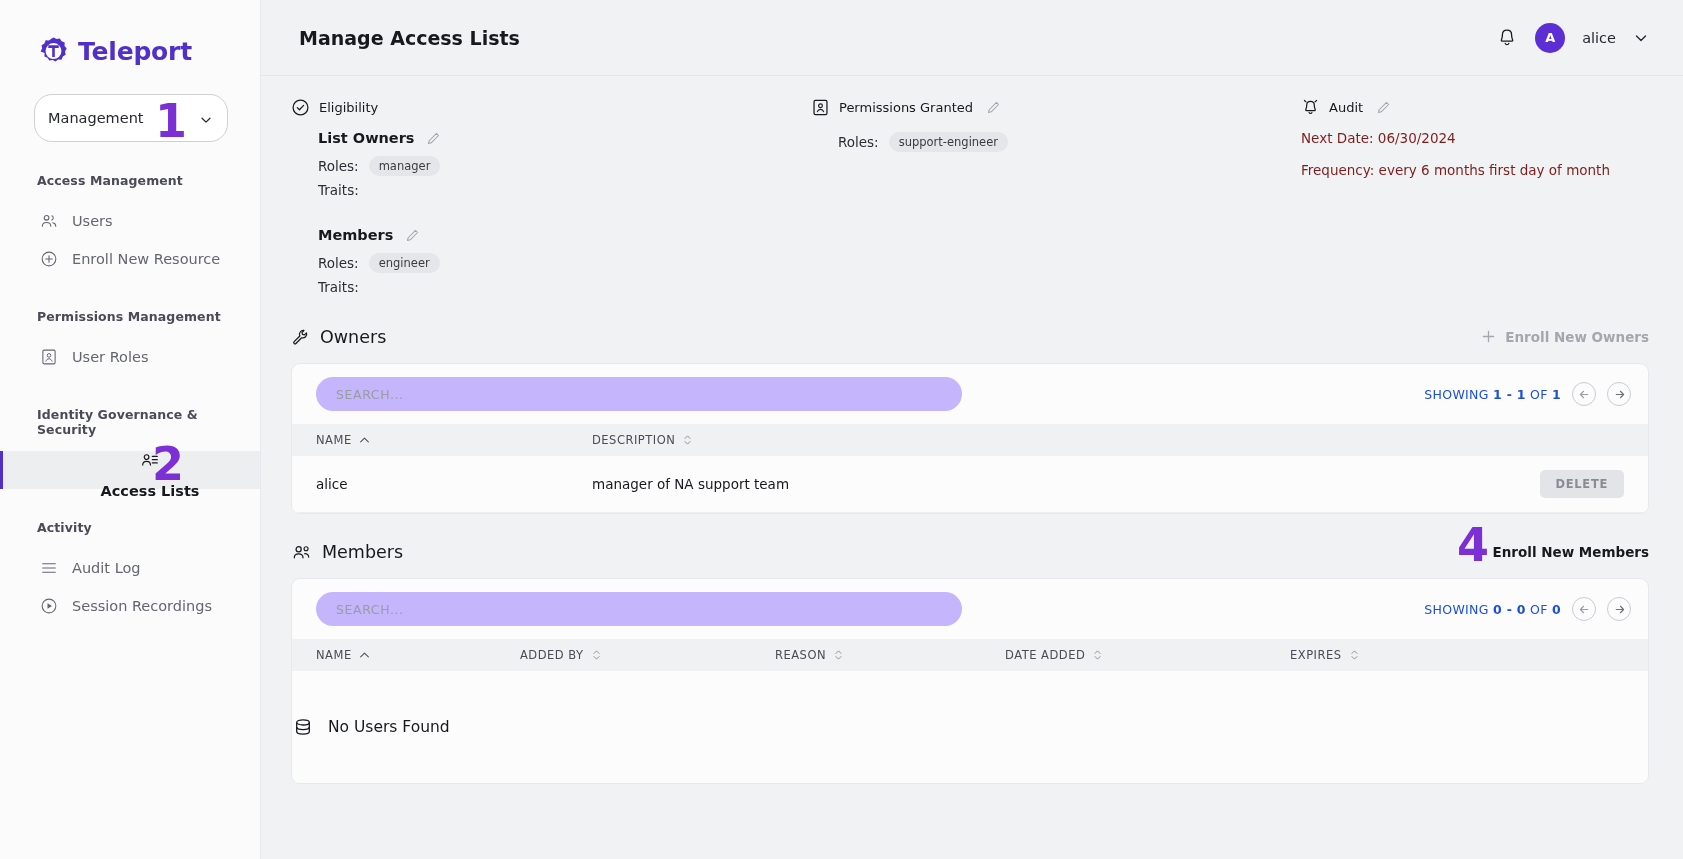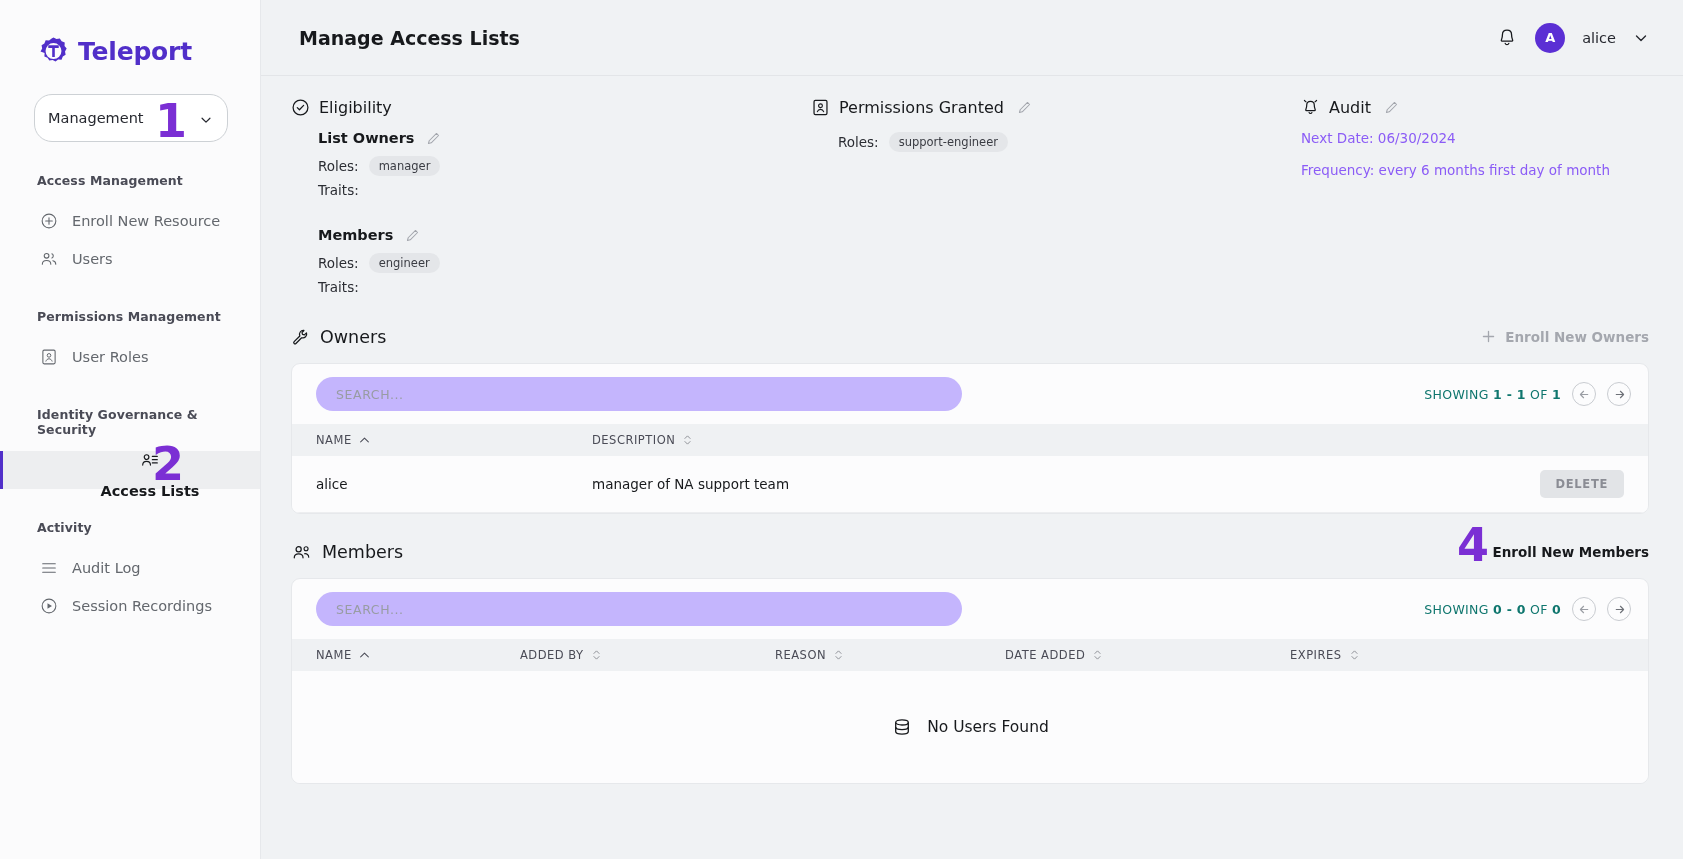--- a/index.html
+++ b/index.html
@@ -107,37 +107,37 @@
 
   .content { flex: 1; overflow: hidden; padding: 0 34px 0 30px; }
 
   
   .info-row { display: flex; padding-top: 22px; }
   .info-col-1 { width: 520px; }
   .info-col-2 { width: 490px; }
   .info-col-3 { flex: 1; }
   .card-head {
     display: flex; align-items: center; gap: 9px;
-    font-size: 16px; color: #17191C; margin-bottom: 13px;
+    font-size: 13px; color: #17191C; margin-bottom: 13px;
   }
   .card-head .pencil { margin-left: 4px; cursor: pointer; }
   .sub-block { padding-left: 27px; }
   .sub-block-title {
     font-size: 14.5px; font-weight: 700; color: #17191C;
     display: flex; align-items: center; gap: 12px; margin-bottom: 8px;
   }
   .kv { font-size: 13.5px; color: #2B2D33; display: flex; align-items: center; gap: 10px; height: 24px; }
   .kv-label { color: #2B2D33; }
   .pill {
     background: #E4E6E9; color: #3A3C43;
     border-radius: 30px; font-size: 11.5px;
     padding: 4px 10px; line-height: 1.1;
   }
   .info-sub-2 { margin-top: 25px; }
-  .audit-line { font-size: 13.5px; color: #8b5cf6; padding-left: 0; margin-bottom: 16px; }
+  .audit-line { font-size: 13.5px; color: #7f1d1d; padding-left: 0; margin-bottom: 16px; }
 
   
   .section { margin-top: 18px; }
   .section-bar {
     display: flex; align-items: center;
     height: 40px; position: relative;
   }
   .section-title {
     display: flex; align-items: center; gap: 10px;
     font-size: 17.5px; color: #17191C;
@@ -162,21 +162,21 @@
     padding: 13px 17px 13px 24px;
   }
   .search-box {
     width: 646px; height: 34px;
     background: #c4b5fd; border: none; border-radius: 30px;
     padding: 0 20px; font-size: 12.5px; color: #5E6168;
     font-family: inherit; letter-spacing: 0.4px;
   }
   .search-box::placeholder { color: #989CA3; letter-spacing: 0.6px; }
   .pager { margin-left: auto; display: flex; align-items: center; gap: 11px; }
-  .pager-text { font-size: 12.5px; color: #0f766e; letter-spacing: 0.3px; }
+  .pager-text { font-size: 12.5px; color: #1d4ed8; letter-spacing: 0.3px; }
   .pager-text b { font-weight: 700; }
   .pg-btn {
     width: 24px; height: 24px; border-radius: 50%;
     border: 1px solid #C9CCD1; background: transparent;
     display: flex; align-items: center; justify-content: center;
     cursor: pointer; padding: 0;
   }
   table { width: 100%; border-collapse: collapse; }
   thead tr { background: #EFF1F3; }
   th {
@@ -191,21 +191,21 @@
     background: #FCFCFD;
   }
   .cell-pad-1 { padding-left: 24px; }
   .btn-row-delete {
     background: #E2E4E7; color: #8A8C94;
     border: none; border-radius: 5px;
     font-size: 11.5px; font-weight: 700; letter-spacing: 0.7px;
     padding: 7px 16px; cursor: pointer; font-family: inherit;
   }
   .empty-state {
-    display: flex; align-items: center; justify-content: center;
+    display: flex; align-items: center; 
     gap: 14px; height: 112px; background: #FCFCFD;
     font-size: 15.5px; color: #17191C;
   }
 </style>
 </head>
 <body>
 
 <div class="app">
 
   <aside class="sidebar">
@@ -222,32 +222,32 @@
     <div class="cluster-select">
       <span class="cluster-label">Management</span>
       <svg class="cluster-chevron" width="14" height="14" viewBox="0 0 16 16" fill="none">
         <path d="M3.5 6L8 10.5 12.5 6" stroke="#26282F" stroke-width="1.4" stroke-linecap="round" stroke-linejoin="round"></path>
       </svg>
     </div>
 
     <div class="nav-section-title">Access Management</div>
     <div class="nav-item">
       <svg class="ico" viewBox="0 0 20 20" fill="none">
-        <circle cx="10" cy="10" r="7.6" stroke="#63676D" stroke-width="1.2"></circle>
-        <path d="M10 6.3v7.4M6.3 10h7.4" stroke="#63676D" stroke-width="1.2" stroke-linecap="round"></path>
-      </svg>
-      <span>Enroll New Resource</span>
-    </div>
-    <div class="nav-item">
-      <svg class="ico" viewBox="0 0 20 20" fill="none">
         <circle cx="7.3" cy="6.4" r="2.6" stroke="#63676D" stroke-width="1.2"></circle>
         <path d="M2.6 15.8c0-2.6 2.1-4.2 4.7-4.2s4.7 1.6 4.7 4.2" stroke="#63676D" stroke-width="1.2" stroke-linecap="round"></path>
         <path d="M13.2 4.3a2.5 2.5 0 010 4.6M14.3 11.9c1.9.4 3.2 1.8 3.2 3.9" stroke="#63676D" stroke-width="1.2" stroke-linecap="round"></path>
       </svg>
       <span>Users</span>
+    </div>
+    <div class="nav-item">
+      <svg class="ico" viewBox="0 0 20 20" fill="none">
+        <circle cx="10" cy="10" r="7.6" stroke="#63676D" stroke-width="1.2"></circle>
+        <path d="M10 6.3v7.4M6.3 10h7.4" stroke="#63676D" stroke-width="1.2" stroke-linecap="round"></path>
+      </svg>
+      <span>Enroll New Resource</span>
     </div>
 
     <div class="nav-section-title">Permissions Management</div>
     <div class="nav-item">
       <svg class="ico" viewBox="0 0 20 20" fill="none">
         <rect x="3.2" y="2.4" width="13.6" height="15.2" rx="1.4" stroke="#63676D" stroke-width="1.2"></rect>
         <circle cx="10" cy="8.2" r="2" stroke="#63676D" stroke-width="1.1"></circle>
         <path d="M6.6 14.6c.6-1.7 1.9-2.6 3.4-2.6s2.8.9 3.4 2.6" stroke="#63676D" stroke-width="1.1" stroke-linecap="round"></path>
       </svg>
       <span>User Roles</span>

